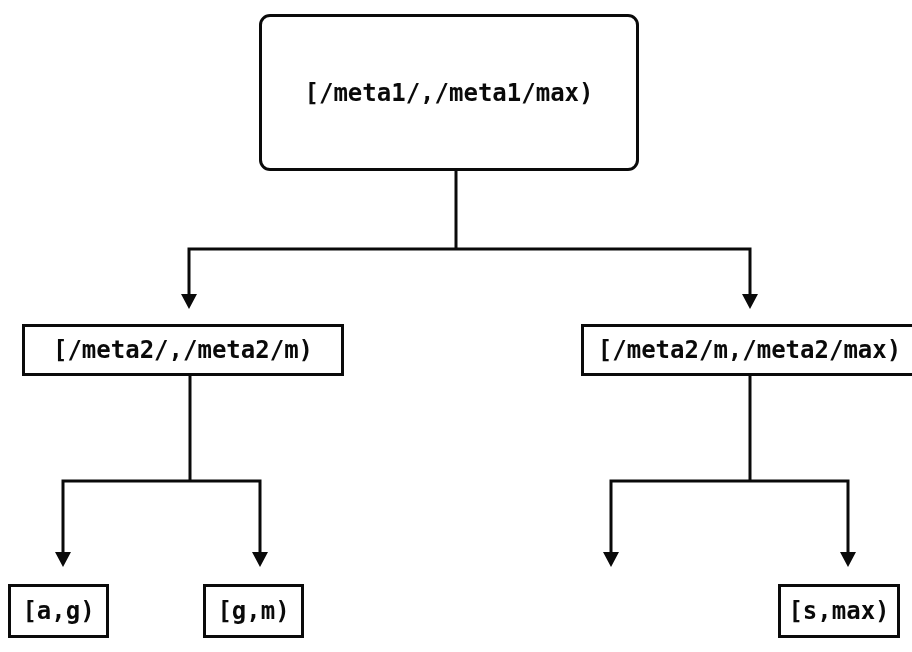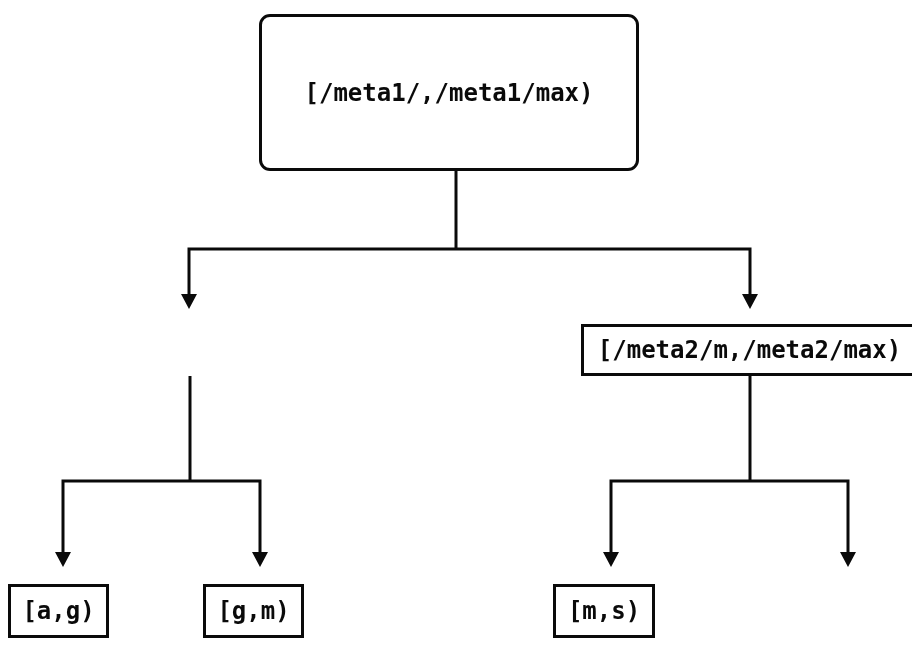--- a/index.html
+++ b/index.html
@@ -72,31 +72,34 @@
 
     <path d="M 611 554 L 611 481 L 848 481 L 848 554" stroke="currentColor" stroke-width="3" fill="none"></path>
     <polygon points="603,552 619,552 611,567" fill="currentColor"></polygon>
     <polygon points="840,552 856,552 848,567" fill="currentColor"></polygon>
   </svg>
 
   <div class="node node-root">
     <span>[/meta1/,/meta1/max)</span>
   </div>
 
+  <div class="node node-mid-l">
+    <span>[/meta2/,/meta2/m)</span>
+  </div>
 
   <div class="node node-mid-r">
     <span>[/meta2/m,/meta2/max)</span>
   </div>
 
   <div class="node node-leaf-2">
     <span>[g,m)</span>
   </div>
 
   <div class="node node-leaf-1">
     <span>[a,g)</span>
   </div>
 
-  <div class="node node-leaf-3">
-    <span>[m,s)</span>
+
+  <div class="node node-leaf-4">
+    <span>[s,max)</span>
   </div>
-
 
 </div>
 
 </body></html>

